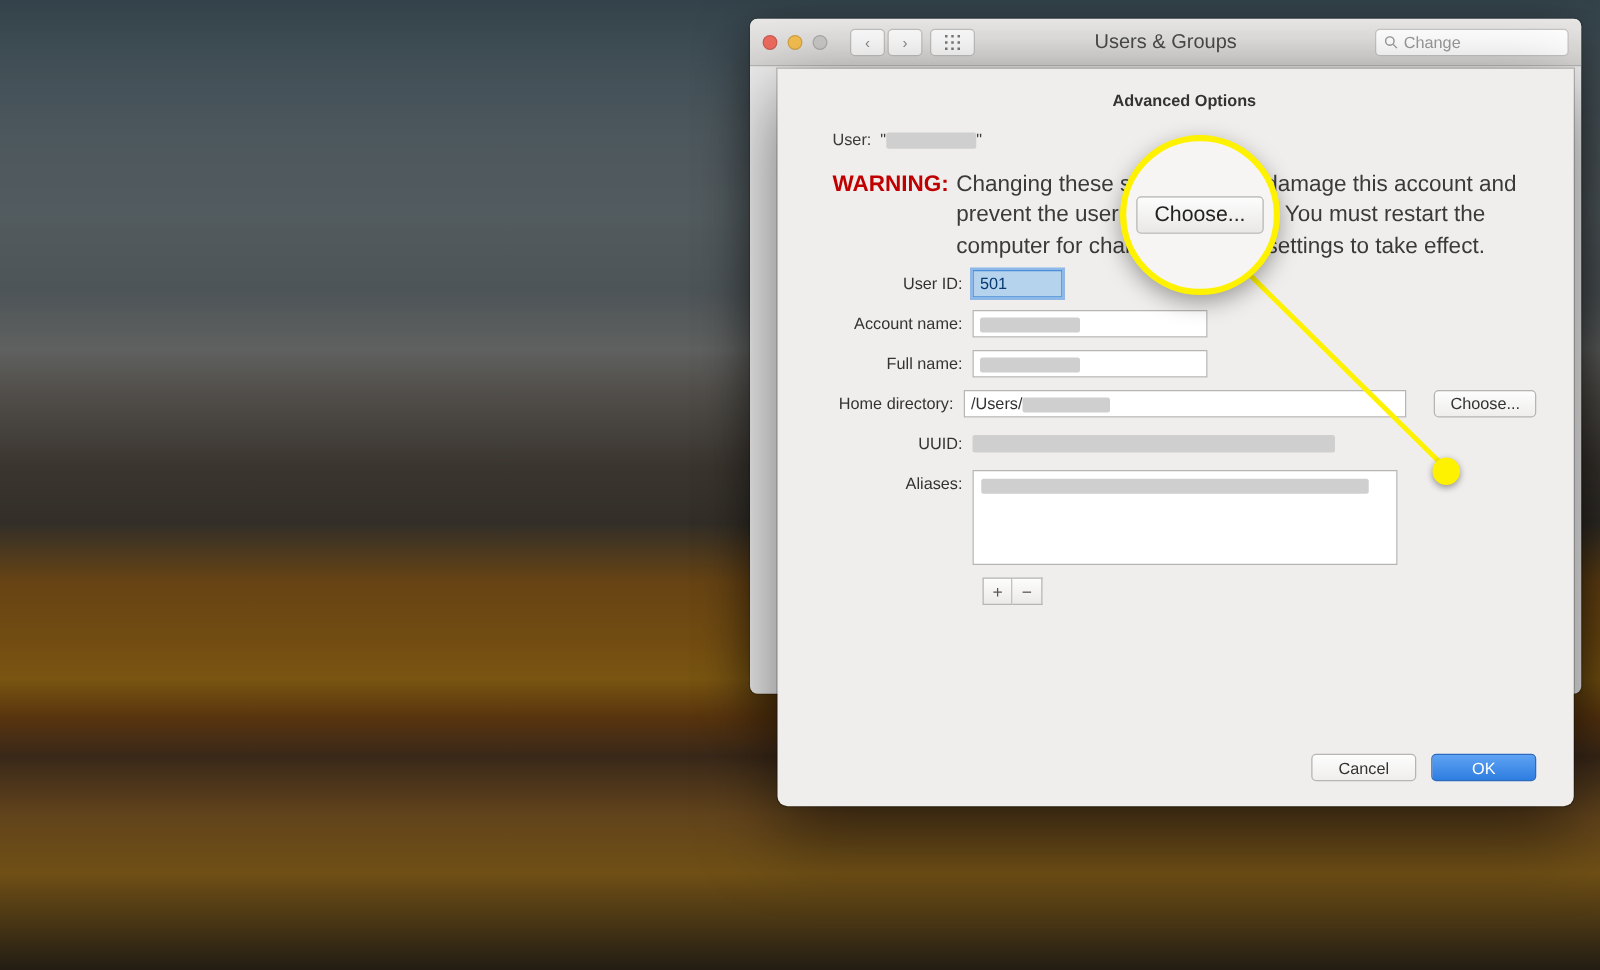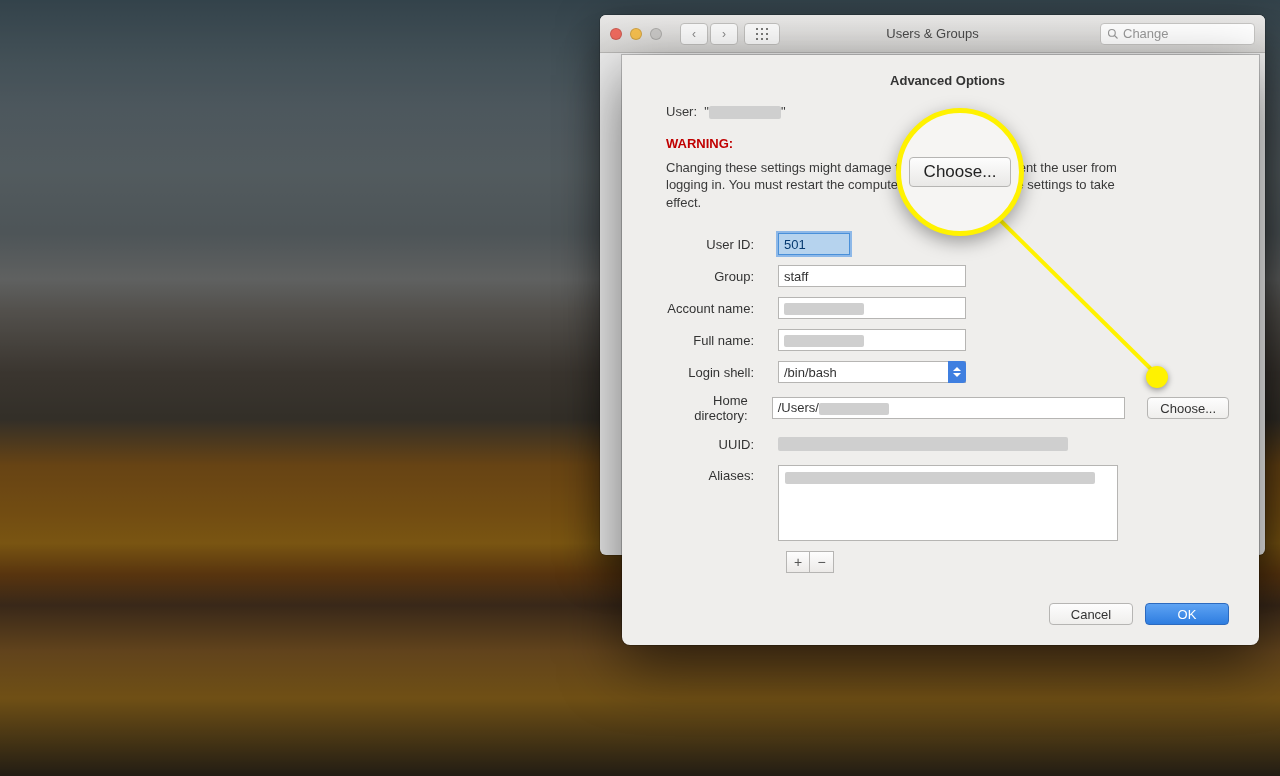--- a/index.html
+++ b/index.html
@@ -46,21 +46,21 @@
 .navbtns { display: flex; gap: 2px; margin-left: 18px; }
 .navbtn, .iconviewbtn {
   width: 28px; height: 22px; background: #fafafa;
   border: 1px solid #c0bfbd; border-radius: 4px;
   display: flex; align-items: center; justify-content: center;
   font-size: 12px; color: #888;
 }
 .iconviewbtn { width: 36px; margin-left: 6px; }
 .wintitle {
   position: absolute; left: 0; right: 0; text-align: center;
-  font-size: 13px; color: #4a4a4a; pointer-events: none;
+  font-size: 16px; color: #4a4a4a; pointer-events: none;
 }
 .searchbox {
   margin-left: auto; width: 155px; height: 22px;
   background: #fff; border: 1px solid #c6c5c3; border-radius: 4px;
   display: flex; align-items: center; padding: 0 6px; color: #9a9a9a; gap: 4px;
 }
 
 .sheet {
   position: absolute; left: 622px; top: 55px;
   width: 637px; height: 590px;
@@ -71,24 +71,24 @@
 }
 .sheet h2 {
   text-align: center; font-size: 13px; font-weight: 700; color: #333;
   margin-bottom: 16px;
 }
 .userline { font-size: 13px; margin-bottom: 16px; }
 .redacted {
   display: inline-block; background: #cfcfcf; color: transparent;
   border-radius: 2px; vertical-align: middle; filter: blur(0.2px);
 }
-.warnrow { display: flex; gap: 6px; font-size: 13px; line-height: 1.35; margin-bottom: 22px; flex-direction: column; }
+.warnrow { display: flex; gap: 6px; font-size: 18px; line-height: 1.35; margin-bottom: 8px; }
 .warnlabel { color: #c00000; font-weight: 700; white-space: nowrap; }
 .field { display: flex; align-items: center; margin-bottom: 10px; }
-.flabel { width: 112px; text-align: right; padding-right: 24px; color: #333; }
+.flabel { width: 112px; text-align: right; padding-right: 8px; color: #333; }
 .finput {
   height: 22px; background: #fff; border: 1px solid #b6b5b3;
   padding: 2px 5px; font-size: 13px; color: #333;
 }
 .finput.selected {
   border: 1px solid #4a90d9; outline: 2px solid #8db8e8;
   background: #b6d3ee; color: #063a70;
 }
 .selectwrap { position: relative; }
 .selectarrow {
@@ -207,42 +207,31 @@
   <div class="warnrow">
     <div class="warnlabel">WARNING:</div>
     <div style="max-width:470px">Changing these settings might damage this account and prevent the user from logging in. You must restart the computer for changes to these settings to take effect.</div>
   </div>
 
   <div class="field">
     <div class="flabel">User ID:</div>
     <input class="finput selected" style="width: 72px;" value="501">
   </div>
 
-  <div class="field">
-    <div class="flabel">Group:</div>
-    <input class="finput" style="width: 188px;" value="staff">
-  </div>
 
   <div class="field">
     <div class="flabel">Account name:</div>
     <div class="finput" style="width:188px"><span class="redacted" style="width:80px;height:12px">████████</span></div>
   </div>
 
   <div class="field">
     <div class="flabel">Full name:</div>
     <div class="finput" style="width:188px"><span class="redacted" style="width:80px;height:12px">████████</span></div>
   </div>
 
-  <div class="field">
-    <div class="flabel">Login shell:</div>
-    <div class="selectwrap" style="width:188px">
-      <input class="finput" style="width: 188px; padding-right: 22px;" value="/bin/bash">
-      <div class="selectarrow"></div>
-    </div>
-  </div>
 
   <div class="field">
     <div class="flabel">Home directory:</div>
     <div class="finput" style="width:380px">/Users/<span class="redacted" style="width:70px;height:12px"></span></div>
     <button class="macbtn" style="margin-left:22px;width:84px">Choose...</button>
   </div>
 
   <div class="field">
     <div class="flabel">UUID:</div>
     <div style="height:22px;display:flex;align-items:center">

